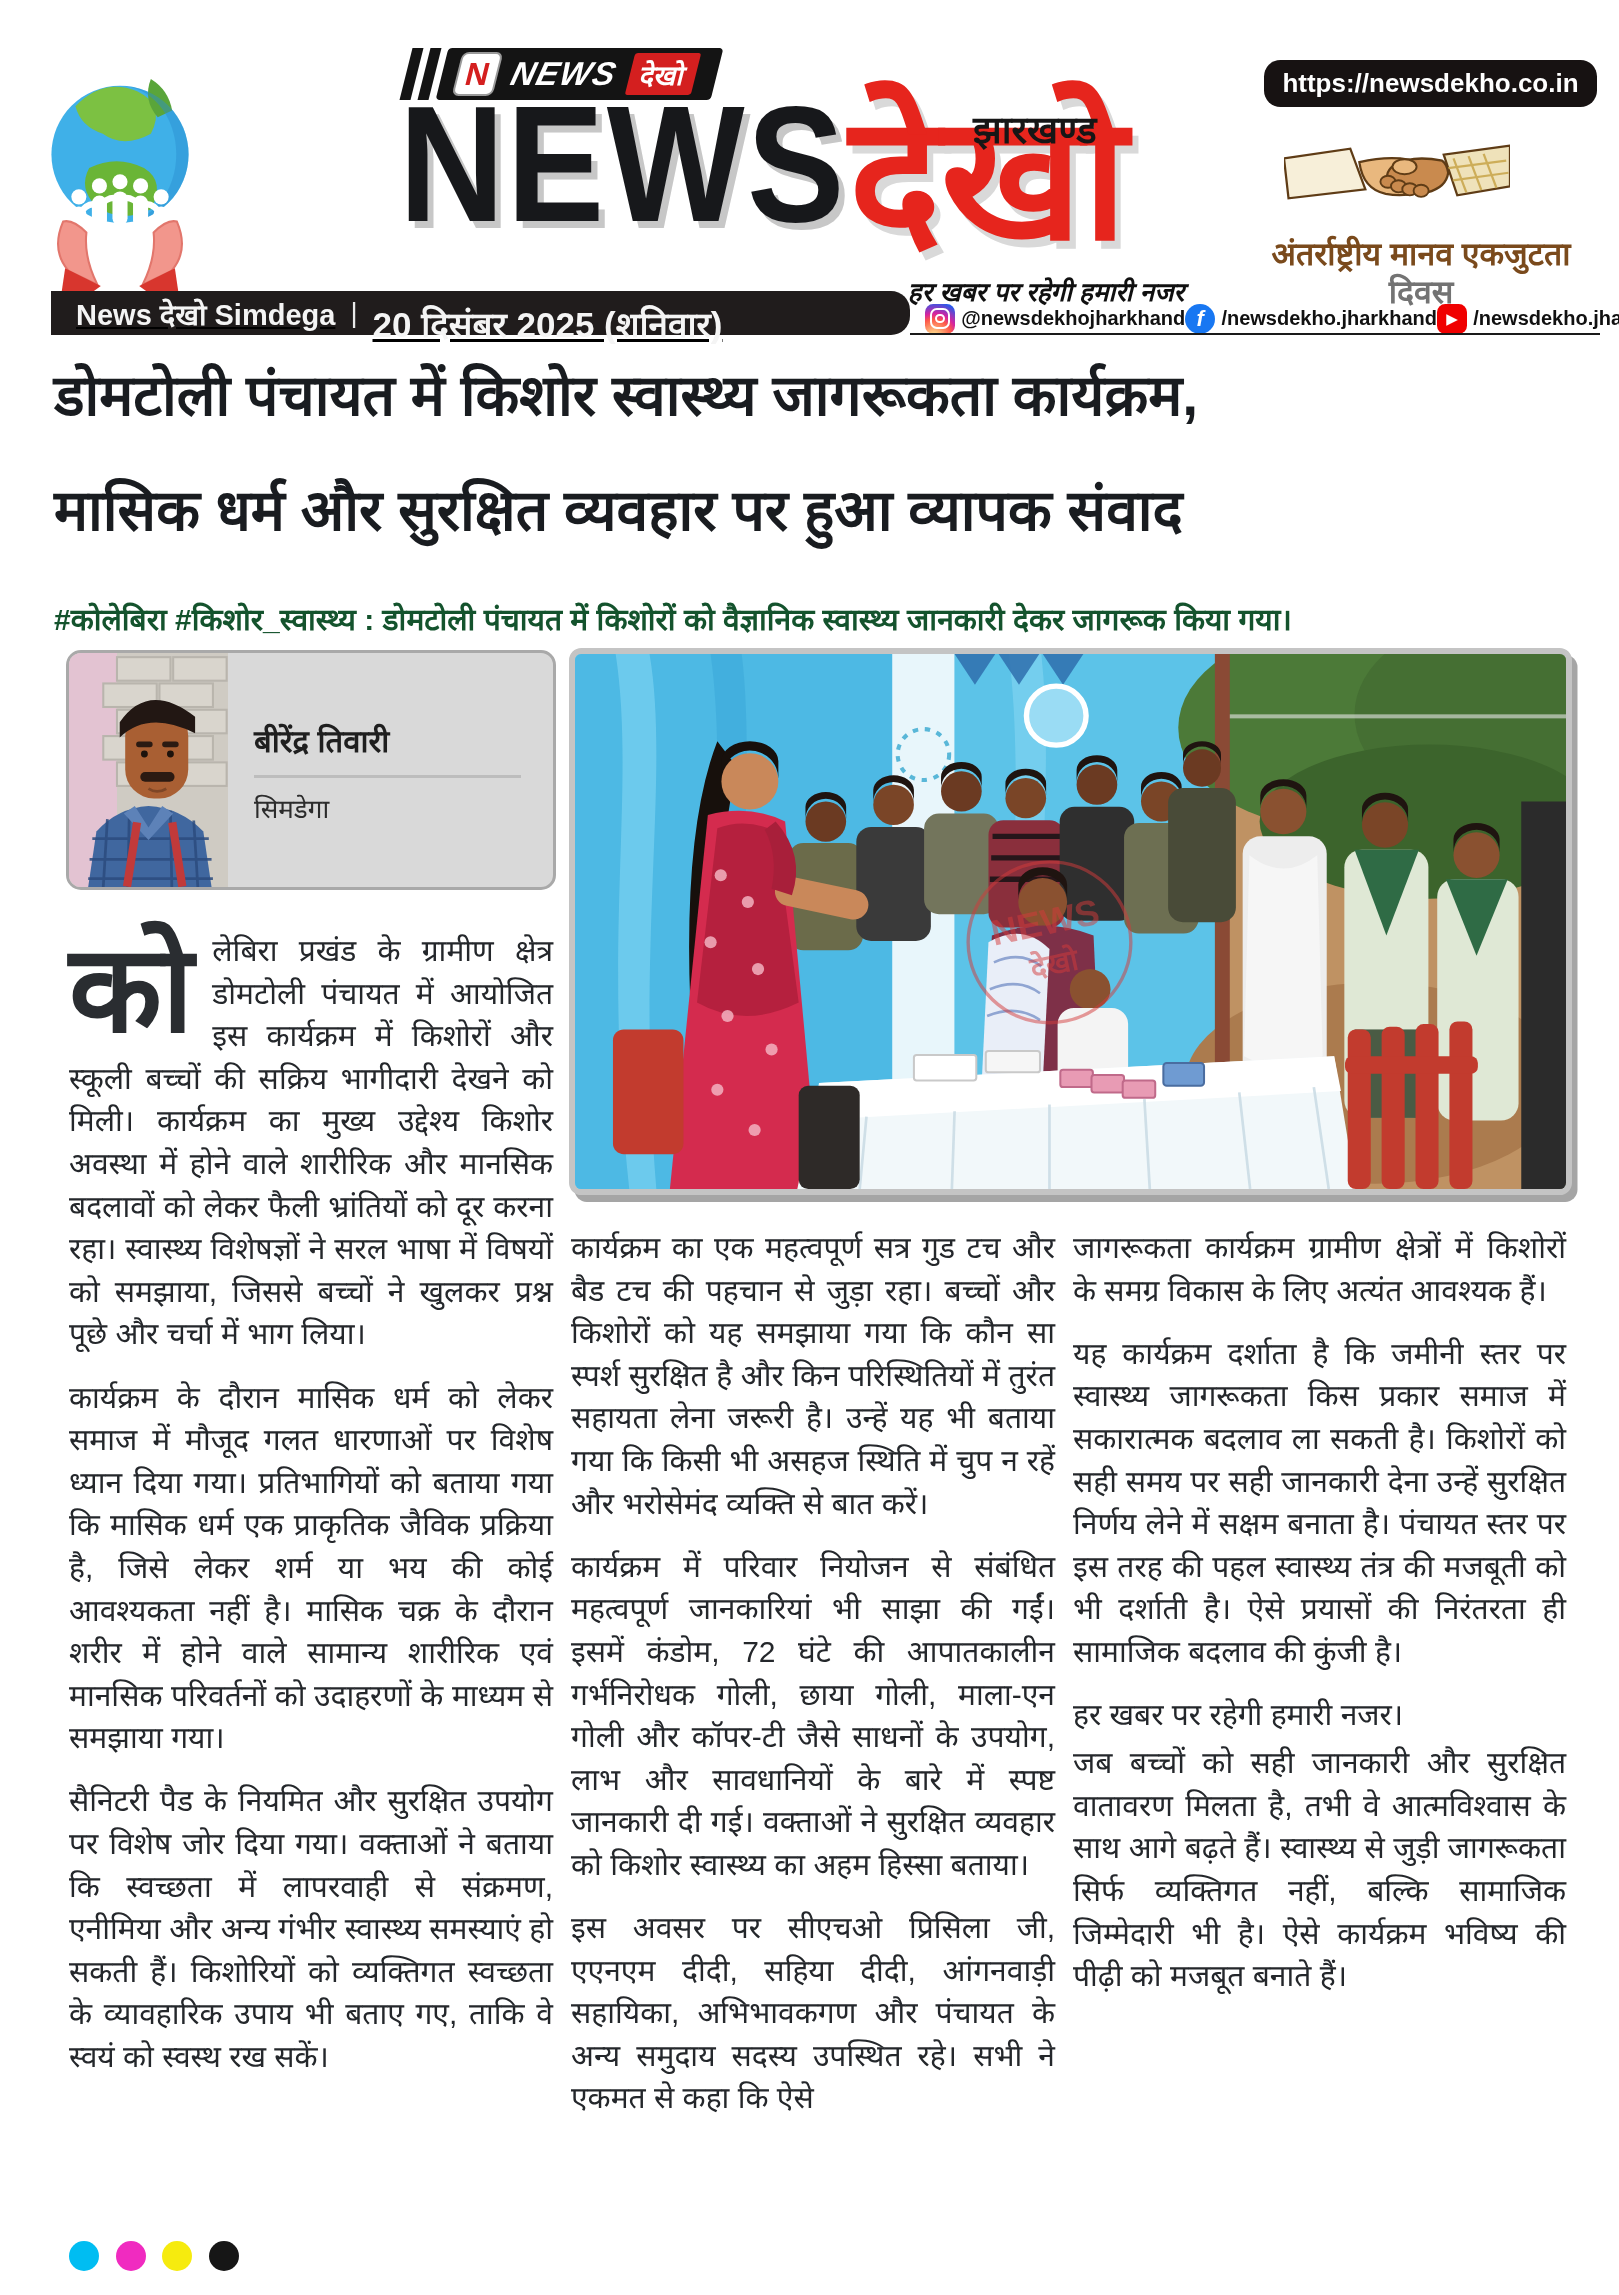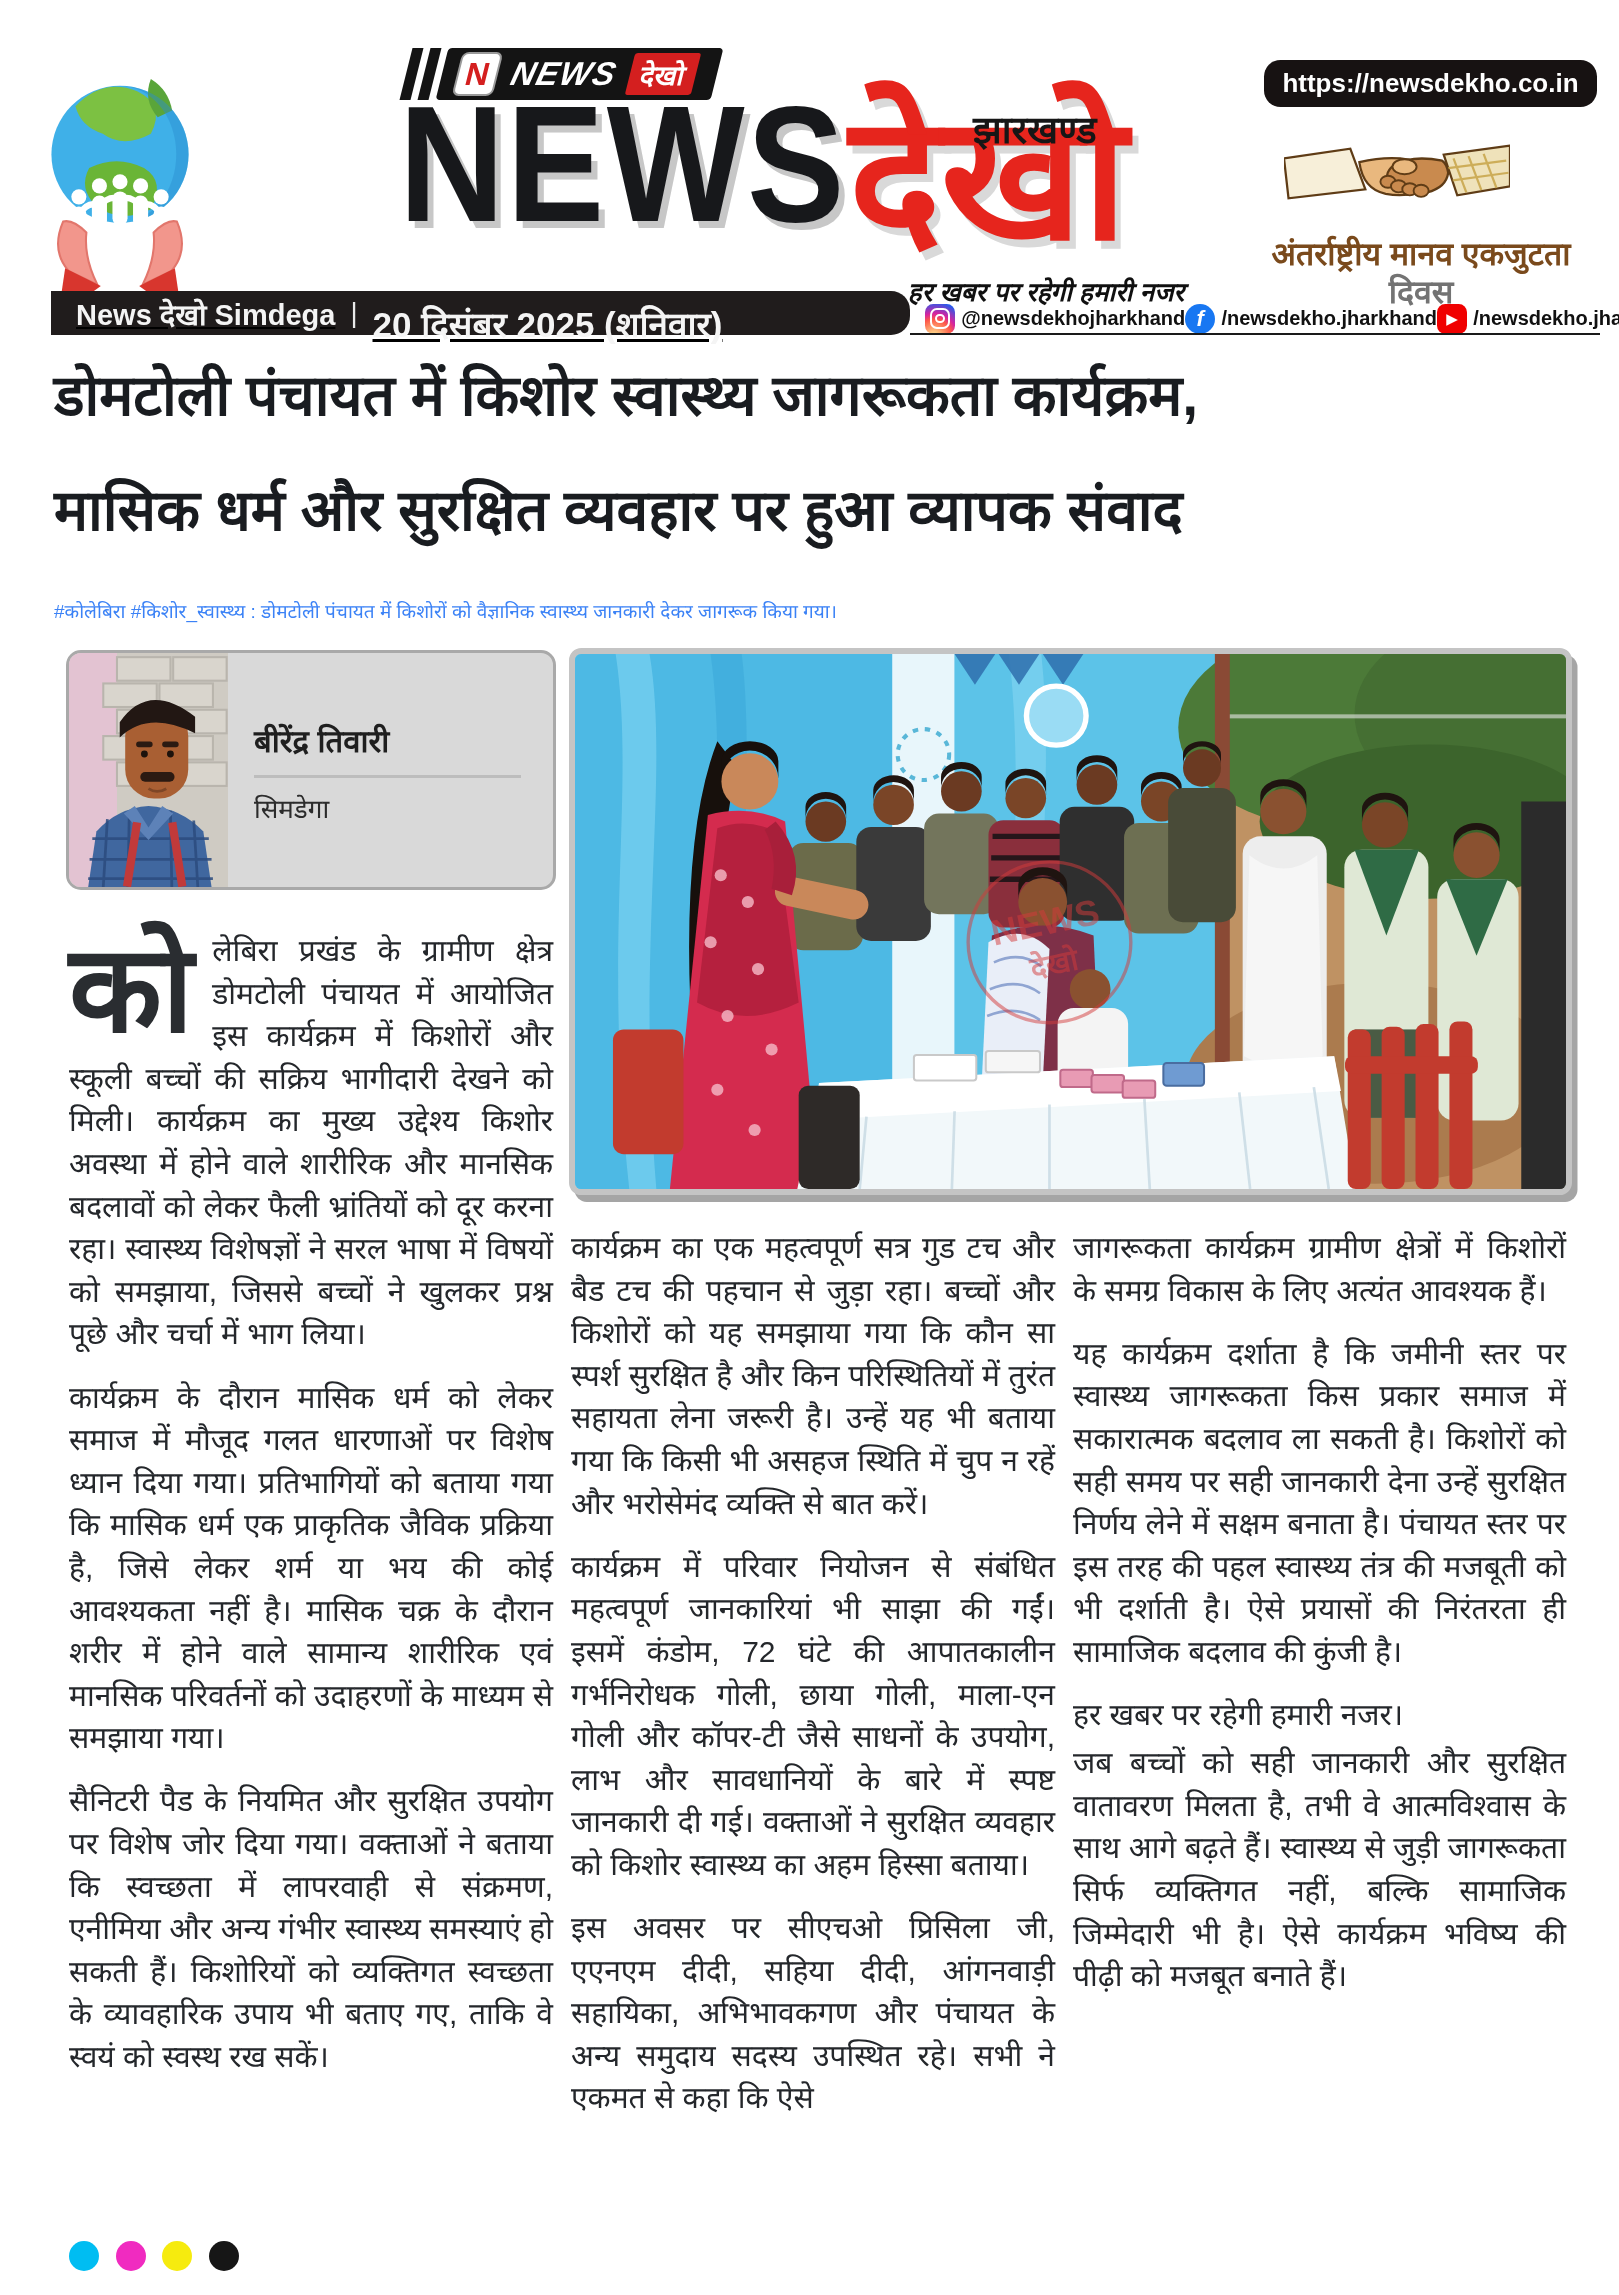--- a/index.html
+++ b/index.html
@@ -52,21 +52,21 @@
   .ic-ig::after{content:"";position:absolute;left:10.3px;top:10.3px;width:9.6px;height:9.6px;border:2.7px solid #fff;border-radius:50%;box-sizing:border-box;}
   .ic-fb{border-radius:50%;background:#1877f2;color:#ffffff;font-weight:900;font-size:22px;font-style:italic;}
   .ic-yt{border-radius:8.2px;background:#f00000;color:#ffffff;font-size:15px;}
   .social-underline{position:absolute;left:910px;top:333px;width:690px;height:2.1px;background:#1a1a1a;}
 
   
   .headline-l1{position:absolute;left:54px;top:354px;width:1520px;font-size:57px;font-weight:900;
                color:#191c20;white-space:nowrap;}
   .headline-l2{position:absolute;left:54px;top:469px;width:1520px;font-size:57px;font-weight:900;
                color:#191c20;white-space:nowrap;}
-  .subhead{position:absolute;left:54px;top:598px;width:1530px;font-size:19px;font-weight:normal;color:#3b82f6;}
+  .subhead{position:absolute;left:54px;top:598px;width:1530px;font-size:30px;font-weight:bold;color:#14532d;}
 
   
   .author-card{position:absolute;left:66px;top:650px;width:490px;height:240px;background:#d9d9d9;
                border:3.4px solid #a9a9a9;border-radius:15px;overflow:hidden;display:flex;box-sizing:border-box;}
   .author-photo{width:159px;height:100%;flex:none;}
   .author-info{flex:1;padding:66px 20.6px 0 26px;}
   .author-name{font-size:31px;font-weight:bold;color:#1f1f1f;}
   .author-divider{height:3.4px;background:#bdbdbd;margin:13.7px 0 12.3px 0;width:96%;}
   .author-location{font-size:26px;color:#2c2c2c;}
 

